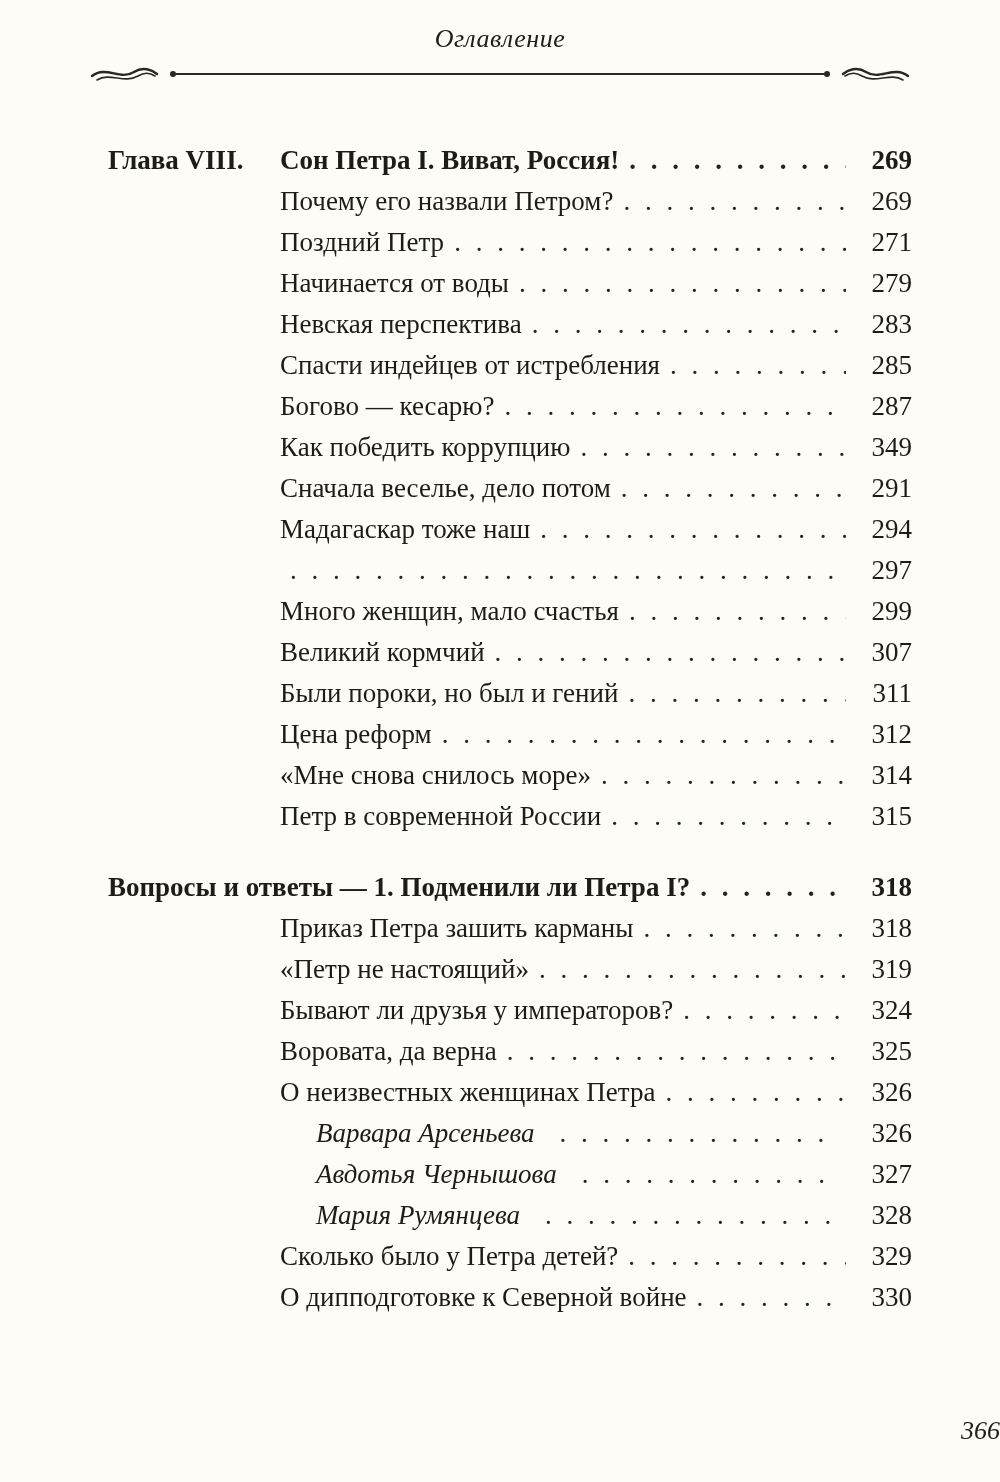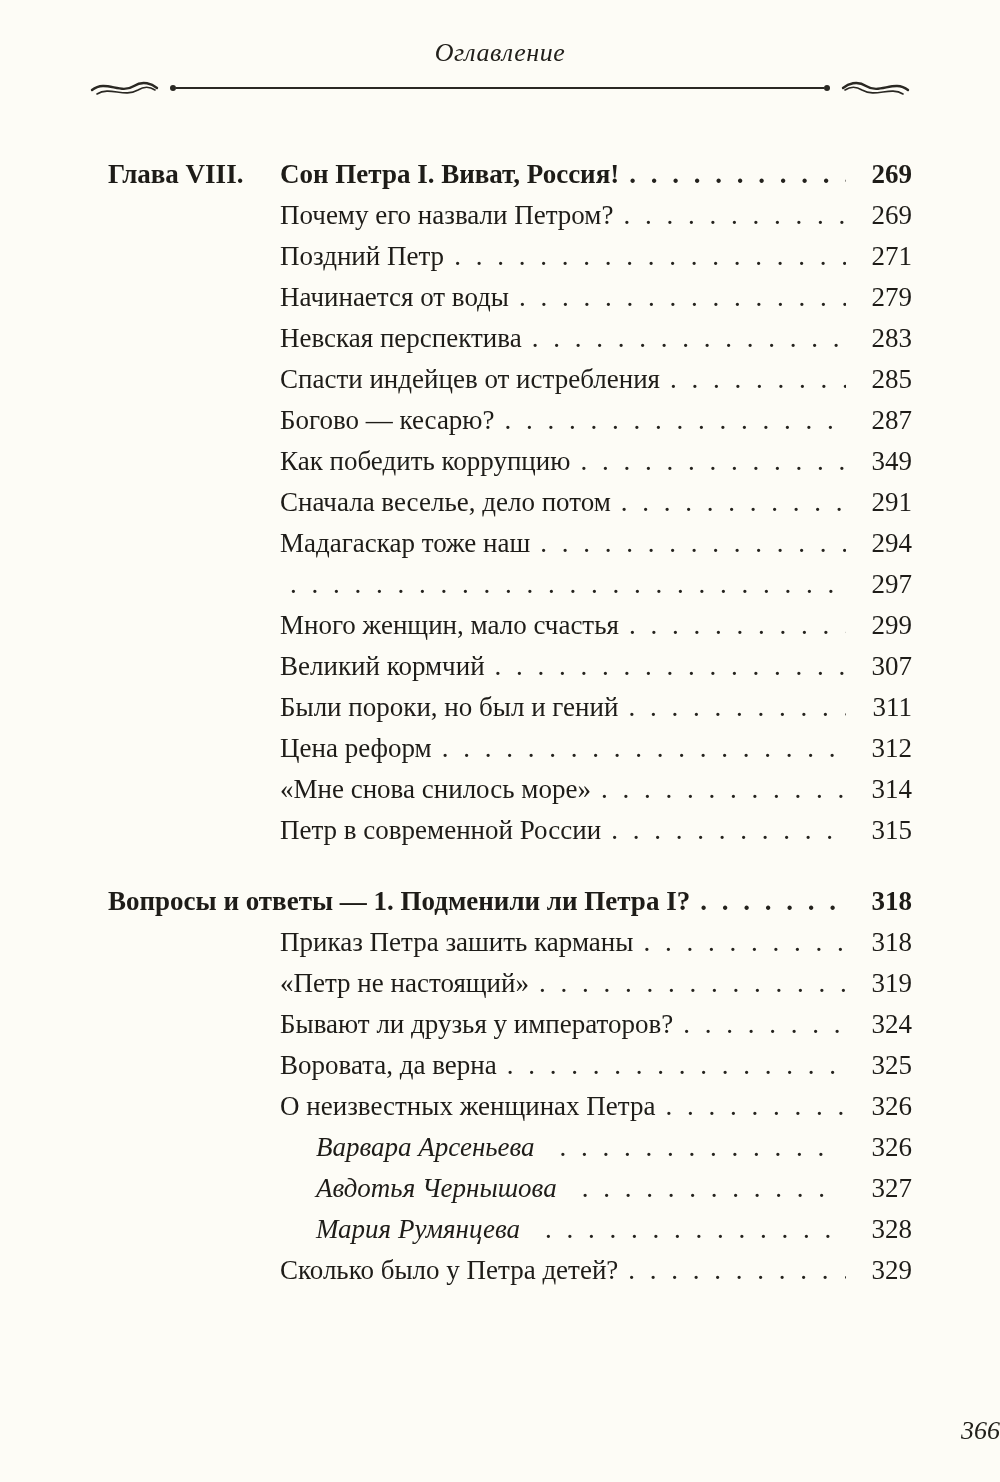--- a/index.html
+++ b/index.html
@@ -17,21 +17,21 @@
     position: relative;
     width: 1000px;
     height: 1482px;
     background: #fdfcf6;
     overflow: hidden;
     box-sizing: border-box;
   }
 
   
   .header {
-    padding-top: 38px;
+    padding-top: 24px;
   }
   .header-title {
     text-align: center;
     font-style: italic;
     font-size: 26px;
     letter-spacing: 0.5px;
     color: #22201b;
   }
   .ornament-row {
     display: flex;
@@ -321,19 +321,25 @@
     <span class="toc-page">328</span>
   </div>
 
   <div class="toc-row level-2">
 
     <span class="toc-title">Сколько было у Петра детей?</span>
     <span class="toc-dots"></span>
     <span class="toc-page">329</span>
   </div>
 
+  <div class="toc-row level-2">
+
+    <span class="toc-title">О дипподготовке к Северной войне</span>
+    <span class="toc-dots"></span>
+    <span class="toc-page">330</span>
+  </div>
 </main>
 
   <footer class="footer">
     <span>366</span>
   </footer>
 
 </div>
 
 </body></html>

